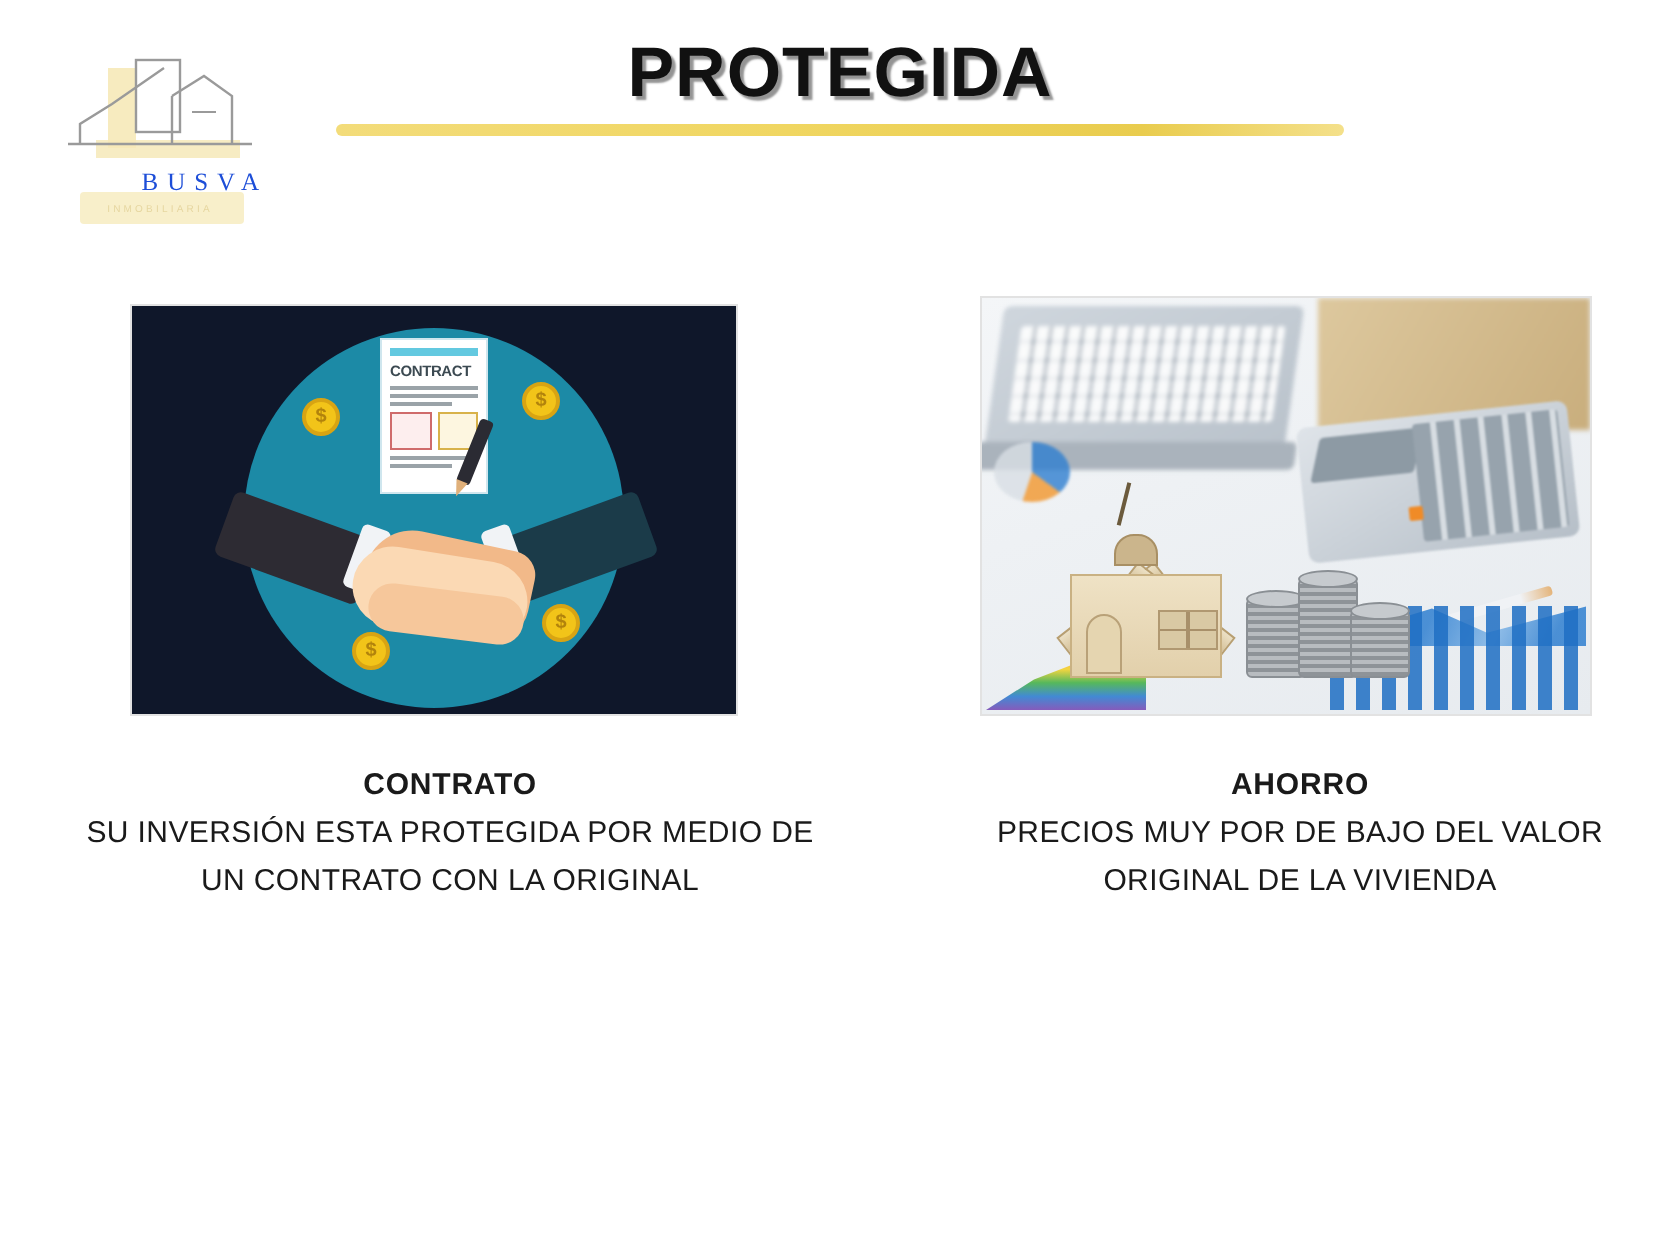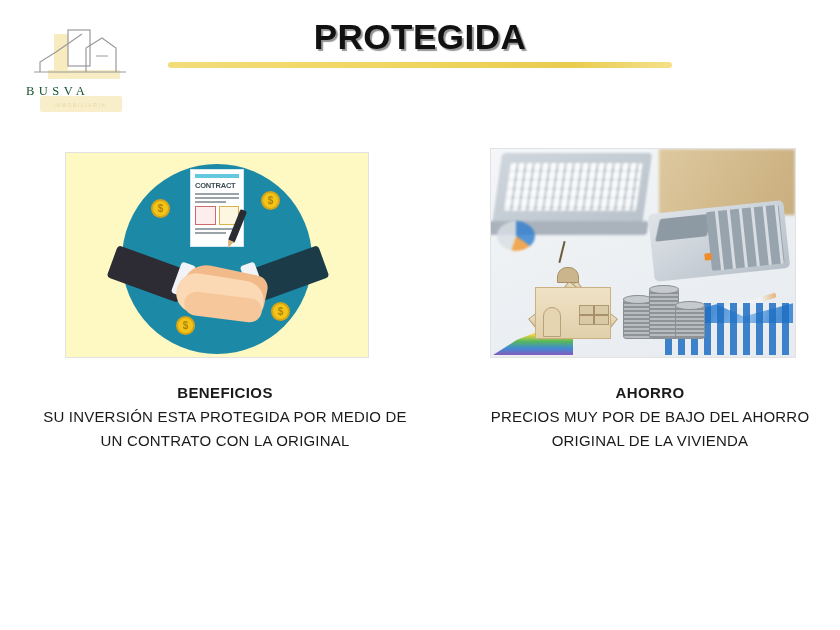--- a/index.html
+++ b/index.html
@@ -28,24 +28,24 @@
     position: absolute;
     left: 0; top: 0;
     width: 108px;
     height: 60px;
   }
   #logo .logo-word {
     position: absolute;
     left: 0;
     top: 58px;
     width: 108px;
-    text-align: left;
+    text-align: right;
     font-size: 12.5px;
     letter-spacing: 4.5px;
-    color: #14532d;
+    color: #1d4ed8;
     font-family: "Liberation Serif", serif;
   }
   #logo .logo-sub {
     position: absolute;
     left: 0;
     top: 76px;
     width: 108px;
     text-align: center;
     font-size: 5px;
     letter-spacing: 1.6px;
@@ -95,21 +95,21 @@
   .figure {
     position: relative;
     overflow: hidden;
     border: 1px solid #e2e2e2;
     box-sizing: border-box;
   }
   #fig-seguridad {
     margin-left: 25px;
     width: 304px;
     height: 206px;
-    background: #fef9c3;
+    background: #0f172a;
   }
   #fig-ahorro {
     margin-left: 25px;
     width: 306px;
     height: 210px;
     background: #e9edf1;
   }
 
   
   .teal-circle {
@@ -448,21 +448,21 @@
     <div class="hand front"></div>
     <div class="fingers"></div>
 
     <div class="coin c1">$</div>
     <div class="coin c2">$</div>
     <div class="coin c3">$</div>
     <div class="coin c4">$</div>
   </div>
 
   <div class="caption">
-    <div class="caption-title">BENEFICIOS</div>
+    <div class="caption-title">CONTRATO</div>
     <div class="caption-body">SU INVERSIÓN ESTA PROTEGIDA POR MEDIO DE UN CONTRATO CON LA ORIGINAL</div>
   </div>
 </div>
 
 <div class="panel" id="panel-right">
 
   <div class="figure" id="fig-ahorro">
     <div class="photo-bg"></div>
     <div class="wood-panel"></div>
 
@@ -499,15 +499,15 @@
     <div class="stack s2">
         <div class="top"></div>
       </div>
     <div class="stack s3">
         <div class="top"></div>
       </div>
   </div>
 
   <div class="caption">
     <div class="caption-title">AHORRO</div>
-    <div class="caption-body">PRECIOS MUY POR DE BAJO DEL AHORRO ORIGINAL DE LA VIVIENDA</div>
+    <div class="caption-body">PRECIOS MUY POR DE BAJO DEL VALOR ORIGINAL DE LA VIVIENDA</div>
   </div>
 </div>
 
 </body></html>

